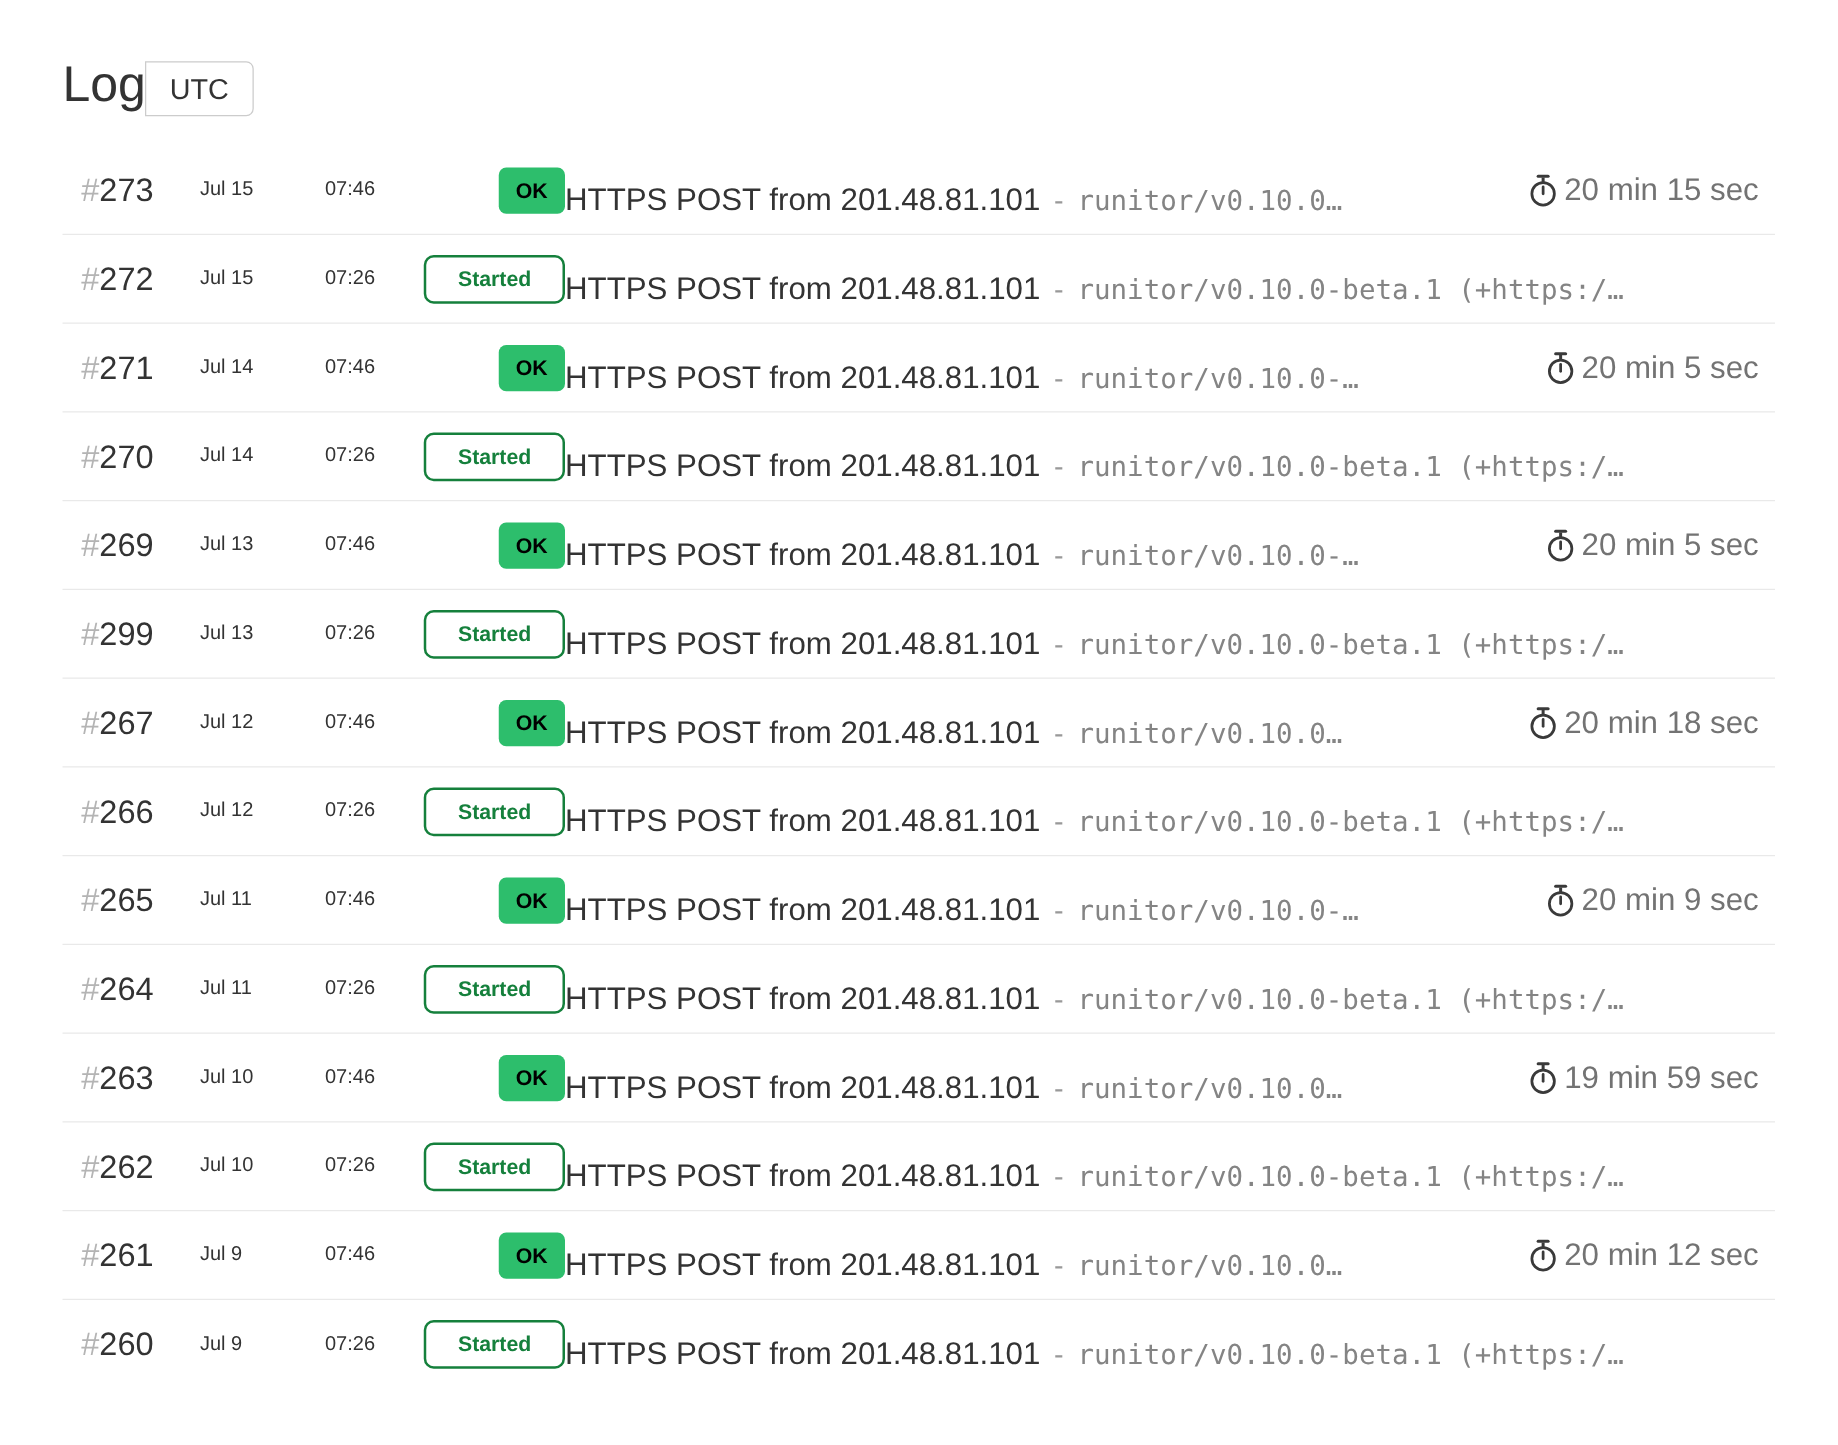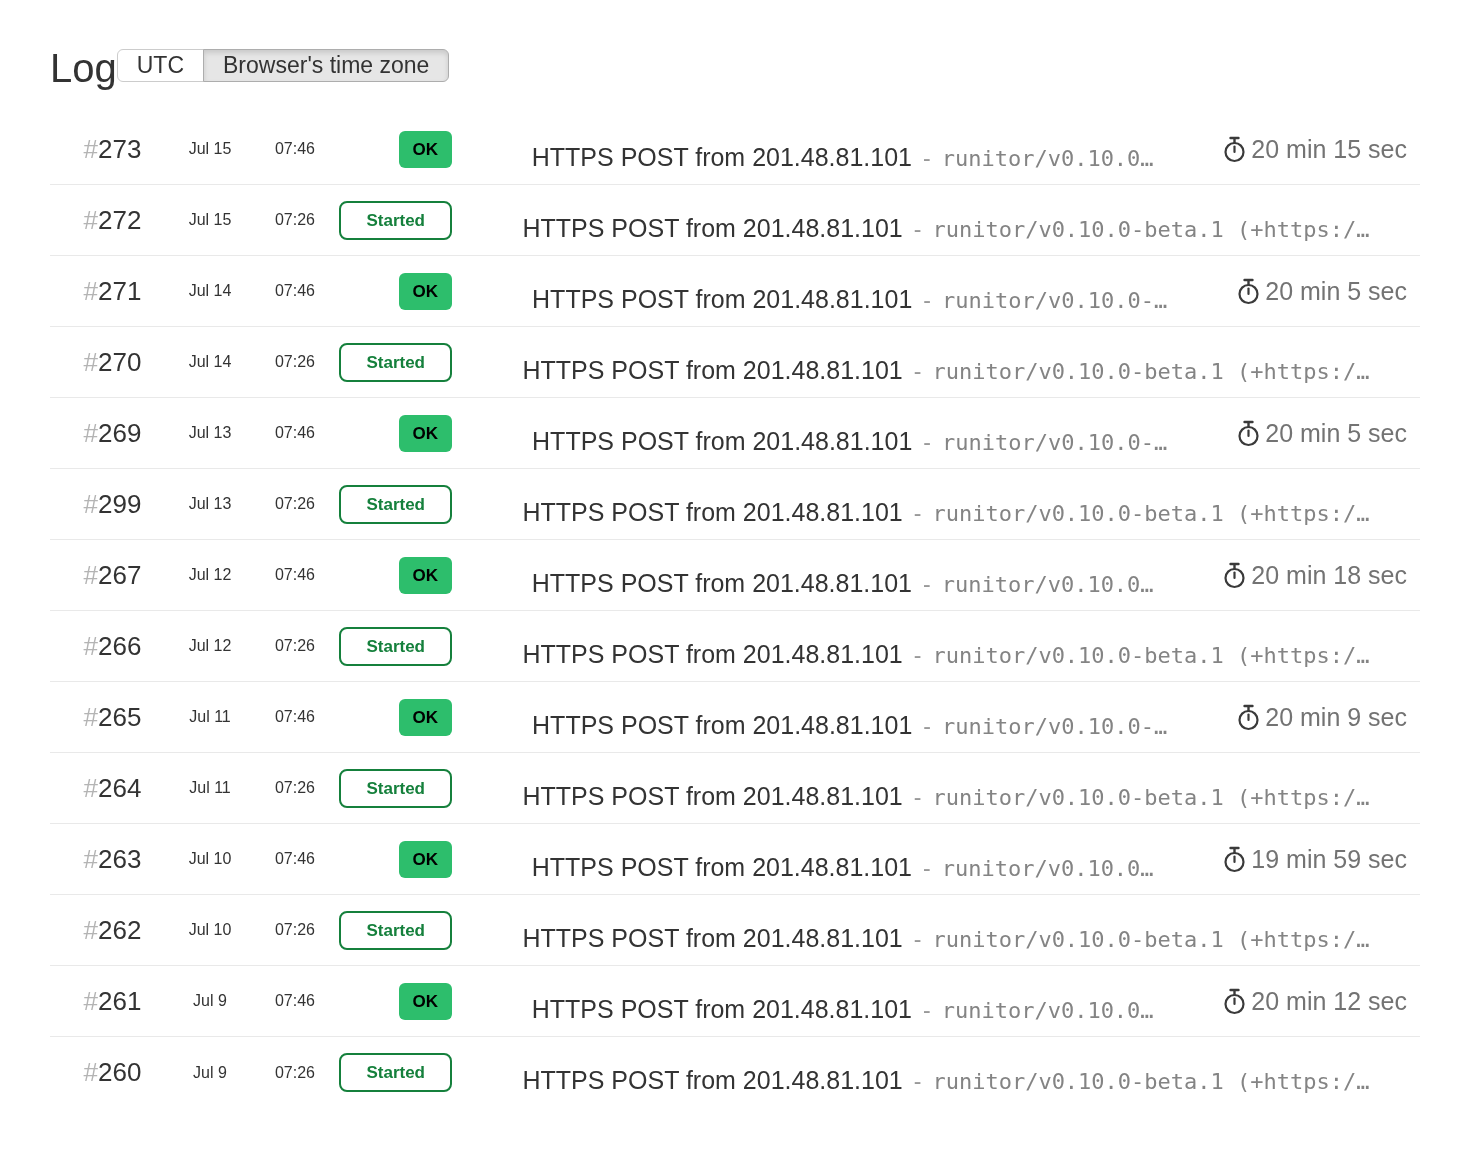--- a/index.html
+++ b/index.html
@@ -31,21 +31,21 @@
     font-size: 24px;
     color: #999;
   }
   .btn-group { display: flex; margin-top: 3px; }
   .btn {
     font-family: "Liberation Sans", sans-serif;
     font-size: 23px;
     color: #333;
     background: #fff;
     border: 1px solid #ccc;
-    height: 33px;
+    height: 44px;
     padding: 0 19px;
     cursor: pointer;
     white-space: nowrap;
   }
   .btn:first-child { border-radius: 6px 0 0 6px; }
   .btn:last-child  { border-radius: 0 6px 6px 0; margin-left: -1px; }
   .btn.active {
     background: #e6e6e6;
     border-color: #adadad;
     box-shadow: inset 0 3px 5px rgba(0,0,0,0.125);
@@ -54,21 +54,20 @@
   
   .log-table { margin-top: 24px; }
   .log-row {
     display: grid;
     grid-template-columns: 95px 100px 70px 122px minmax(0,1fr) auto;
     align-items: center;
     height: 71px;
     padding: 0 13px 0 15px;
     border-bottom: 1px solid #e9e9e9;
     cursor: pointer;
-    text-align: center;
   }
   .log-row.last { border-bottom: none; }
   .cell-id { font-size: 26px; color: #333; }
   .cell-id .hash { color: #b4b4b4; }
   .cell-date, .cell-time { font-size: 16px; color: #333; }
   .cell-badge { justify-self: end; }
   .badge {
     display: inline-block;
     font-weight: bold;
     font-size: 17px;
@@ -82,21 +81,20 @@
     border-radius: 6px;
   }
   .badge-started {
     background: #fff;
     color: #15803c;
     border: 2px solid #15803c;
     padding: 9px 25px;
     border-radius: 8px;
   }
   .cell-desc {
-    padding-left: 33px;
     white-space: nowrap;
     overflow: hidden;
     font-size: 25px;
     color: #333;
     margin-top: 16px;
   }
   .cell-desc .sep { color: #999; margin: 0 11px; font-size: 23px; }
   .cell-desc .agent {
     font-family: "DejaVu Sans Mono", monospace;
     font-size: 22px;
@@ -117,21 +115,20 @@
 </head>
 <body>
 
 <div class="page">
   <div class="header">
     <div class="title-wrap">
       <h1 class="page-title">Log</h1>
     </div>
     <div class="btn-group">
       <button class="btn">UTC</button>
-      <button class="btn active">Browser's time zone</button>
     </div>
   </div>
 
   <div class="log-table" id="log-table">
       <div class="log-row">
         <div class="cell-id"><span class="hash">#</span><span class="num">273</span></div>
         <div class="cell-date">Jul 15</div>
         <div class="cell-time">07:46</div>
         <div class="cell-badge"><span class="badge badge-ok">OK</span></div>
         <div class="cell-desc"><span class="desc-main">HTTPS POST from 201.48.81.101</span><span class="sep">-</span><span class="agent">runitor/v0.10.0…</span></div>

